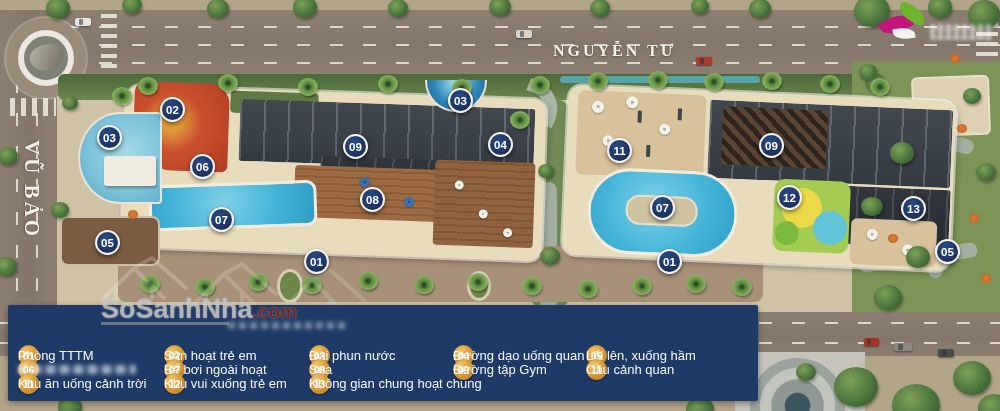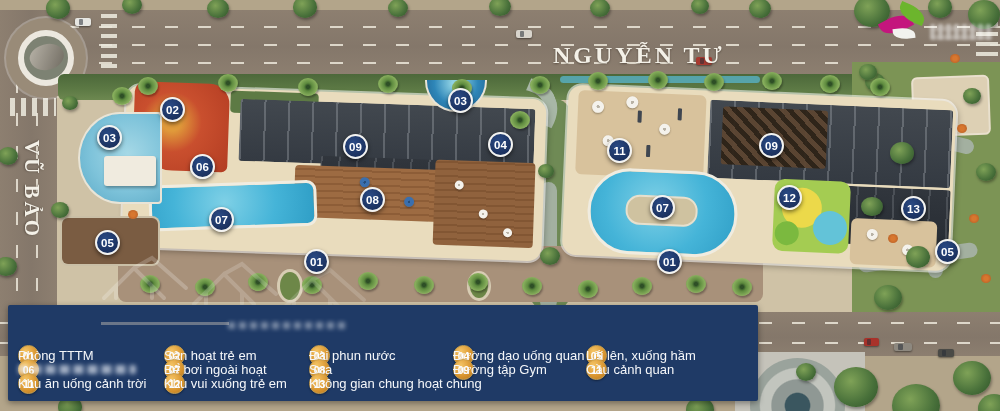--- a/index.html
+++ b/index.html
@@ -50,21 +50,21 @@
   .island{background:#cfc2a0;border-radius:14px;border:2px solid #e7e0cd;}
   .greenroof{background:#5d7a44;border-radius:4px;}
   
   .rnd-outer{border-radius:50%;background:#998b78;box-shadow:0 0 0 2px rgba(255,255,255,.25);}
   .rnd-ring{border-radius:50%;border:6px solid #ece8df;background:#7d8273;}
   .rnd-art{border-radius:40% 55% 45% 55%;background:linear-gradient(135deg,#b9b4a9,#6f6a60);transform:rotate(-25deg);}
   
   .fountain-half{border-radius:0 0 60px 60px;background:radial-gradient(circle at 50% 10%,#8fd2e4 10%,#2e86b8 55%,#1f5f8e);border:2px solid #e9e4d6;border-top:none;}
   .fountain-plaza{border-radius:50%;background:radial-gradient(circle,#3a565f 18%,#8f9894 20% 38%,#c2c5be 40% 55%,#9aa39c 57% 72%,#c6c8c1 74%);}
   
-  .street{color:#f4f1e8;font-family:"Liberation Serif",serif;font-weight:700;letter-spacing:3px;font-size:24px;text-shadow:0 1px 2px rgba(60,50,40,.6);white-space:nowrap;}
+  .street{color:#f4f1e8;font-family:"Liberation Serif",serif;font-weight:700;letter-spacing:3px;font-size:16px;text-shadow:0 1px 2px rgba(60,50,40,.6);white-space:nowrap;}
   .street.vert{transform:rotate(90deg);transform-origin:left top;font-size:21px;}
   
   .marker{width:25px;height:25px;margin:-13px 0 0 -13px;border-radius:50%;
     background:radial-gradient(circle at 40% 32%,#2a4a84,#1c3260 70%);
     border:2px solid #f3f3f1;box-shadow:0 2px 4px rgba(0,0,0,.5);
     color:#fff;font-size:11.5px;font-weight:700;display:flex;align-items:center;justify-content:center;z-index:40;}
   
   .legend{left:8px;top:305px;width:750px;height:96px;background:#1f3a66;border-radius:2px;
     box-shadow:0 2px 6px rgba(0,0,0,.4);z-index:50;}
   .legend-grid{position:absolute;left:10px;top:9px;right:4px;bottom:4px;display:grid;
@@ -268,20 +268,23 @@
   <svg class="wm-house" style="left:100px;top:254px" width="110" height="50" viewBox="0 0 110 50">
     <path d="M4 44 L34 14 L64 44 M16 32 V44 M52 32 V44 M34 14 L52 4 L86 34" fill="none" stroke="#ffffff" stroke-width="4" opacity="0.38" stroke-linecap="round"></path>
   </svg>
   <svg class="wm-house" style="left:190px;top:260px" width="110" height="50" viewBox="0 0 110 50">
     <path d="M4 44 L34 14 L64 44 M16 32 V44 M52 32 V44 M34 14 L52 4 L86 34" fill="none" stroke="#ffffff" stroke-width="4" opacity="0.32" stroke-linecap="round"></path>
   </svg>
   <svg class="wm-house" style="left:278px;top:266px" width="110" height="50" viewBox="0 0 110 50">
     <path d="M4 44 L34 14 L64 44 M16 32 V44 M52 32 V44 M34 14 L52 4 L86 34" fill="none" stroke="#ffffff" stroke-width="4" opacity="0.28" stroke-linecap="round"></path>
   </svg>
 
+  <div class="wm-text" style="left:101px;top:294px">
+    <span style="position:static">SoSanhNha</span><span class="dom" style="position:static">.com</span>
+  </div>
   <div class="wm-underline" style="left:101px;top:322px;width:128px"></div>
   <div class="wm-tagline" style="left:228px;top:322px"></div>
 
   <div class="petal" style="left:880px;top:16px;width:32px;height:17px;background:#c4157d;transform:rotate(-28deg);z-index:30"></div>
   <div class="petal" style="left:898px;top:6px;width:28px;height:15px;background:#6cb52d;transform:rotate(24deg);z-index:30"></div>
   <div class="petal" style="left:893px;top:28px;width:22px;height:11px;background:#f2f2ee;transform:rotate(-6deg);z-index:30"></div>
   <div class="logo-blur" style="left:930px;top:24px"></div>
 
   <div id="markers" style="left:0;top:0;width:100%;height:100%">
       <div class="marker" style="left: 110px; top: 138px;">03</div>

